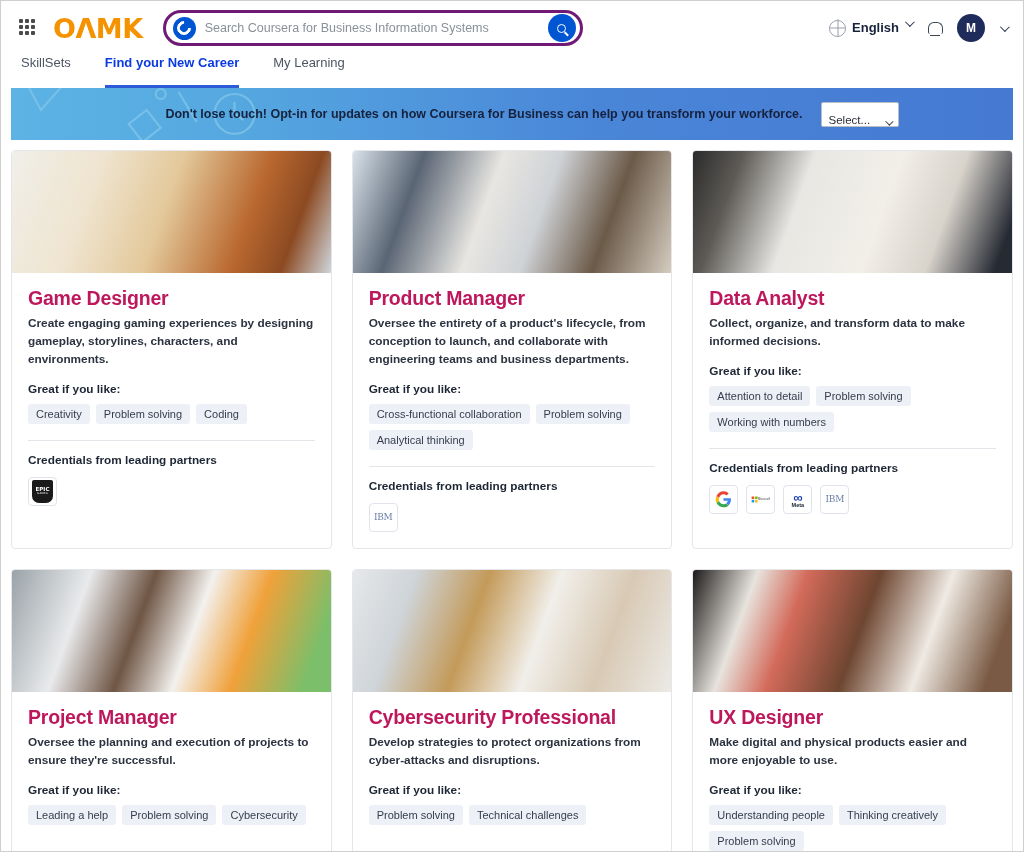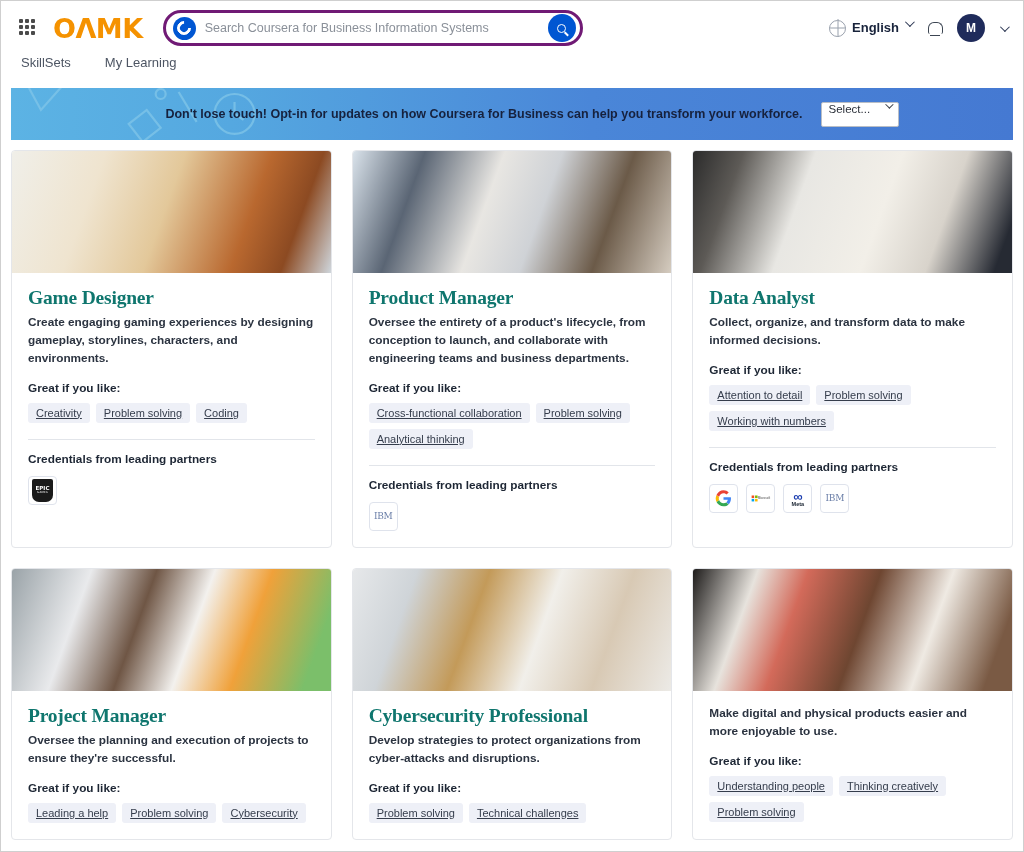--- a/index.html
+++ b/index.html
@@ -196,21 +196,21 @@
     z-index: 2;
     margin-right: 18px;
     padding-left: 40px;
   }
   .banner-select {
     z-index: 2;
     width: 78px; height: 25px;
     background: #fff;
     border: 1px solid #b9bec6;
     border-radius: 2px;
-    display: flex; align-items: flex-start;
+    display: flex; align-items: flex-end;
     padding: 0 7px;
     font-size: 11.5px;
     color: #2a2f38;
     cursor: pointer;
     justify-content: space-between;
   }
   .sel-chev {
     width: 6px; height: 6px;
     border-right: 1.5px solid #3a3f48;
     border-bottom: 1.5px solid #3a3f48;
@@ -231,24 +231,24 @@
     overflow: hidden;
     display: flex;
     flex-direction: column;
     cursor: pointer;
   }
   .card-img { height: 122px; width: 100%; position: relative; overflow: hidden; }
   .card-body { padding: 14px 16px 16px 16px; flex: 1; display: flex; flex-direction: column; }
   .card-title {
     font-size: 19.5px;
     font-weight: 700;
-    color: #0f766e;
+    color: #be185d;
     letter-spacing: -0.2px;
     margin-bottom: 5px;
-    font-family: Liberation Serif, serif;
+    font-family: Liberation Sans, sans-serif;
   }
   .card-desc {
     font-size: 11.8px;
     line-height: 1.52;
     color: #2b3340;
     font-weight: 700;
     margin-bottom: 13px;
   }
   .great-label {
     font-size: 11.8px;
@@ -257,21 +257,20 @@
     margin-bottom: 8px;
   }
   .chips { display: flex; flex-wrap: wrap; gap: 6px; }
   .chip {
     background: #eef0f7;
     border-radius: 3px;
     padding: 4px 8px;
     font-size: 11px;
     color: #353d4c;
     white-space: nowrap;
-    text-decoration: underline;
   }
   .divider {
     border-top: 1px solid #e2e5ea;
     margin: 16px 0 12px 0;
   }
   .cred-label {
     font-size: 11.8px;
     font-weight: 700;
     color: #1d2634;
     margin-bottom: 10px;
@@ -352,20 +351,21 @@
         <span class="chev"></span>
       </div>
       <div class="bell"></div>
       <div class="avatar">M</div>
       <span class="chev"></span>
     </div>
   </div>
 
   <div class="tabs" id="tabs">
       <div class="tab">SkillSets</div>
+      <div class="tab active">Find your New Career</div>
       <div class="tab">My Learning</div>
     </div>
 
   <div class="banner">
     <svg class="banner-deco" viewBox="0 0 1004 52" preserveAspectRatio="none">
       <g stroke="#7cc3e8" stroke-width="2.2" fill="none" opacity="0.85">
         <path d="M18 0 L30 22 L62 -14"></path>
         <circle cx="150" cy="6" r="5"></circle>
         <path d="M118 36 L136 22 L150 40 L132 54 Z"></path>
         <path d="M168 4 L186 34"></path>
@@ -501,20 +501,21 @@
             <span class="chip">Problem solving</span>
             <span class="chip">Technical challenges</span>
           </div>
         </div>
       </div>
       <div class="card">
         <div class="card-img">
           <div class="ph" style="background:linear-gradient(110deg,#1d1b1a 0%,#e7e3dd 18%,#d36a5a 32%,#6e4631 52%,#efeae3 72%,#7a5a44 92%)"></div>
         </div>
         <div class="card-body">
+          <div class="card-title">UX Designer</div>
           <div class="card-desc">Make digital and physical products easier and more enjoyable to use.</div>
           <div class="great-label">Great if you like:</div>
           <div class="chips">
             <span class="chip">Understanding people</span>
             <span class="chip">Thinking creatively</span>
             <span class="chip">Problem solving</span>
           </div>
         </div>
       </div>
     </div>

